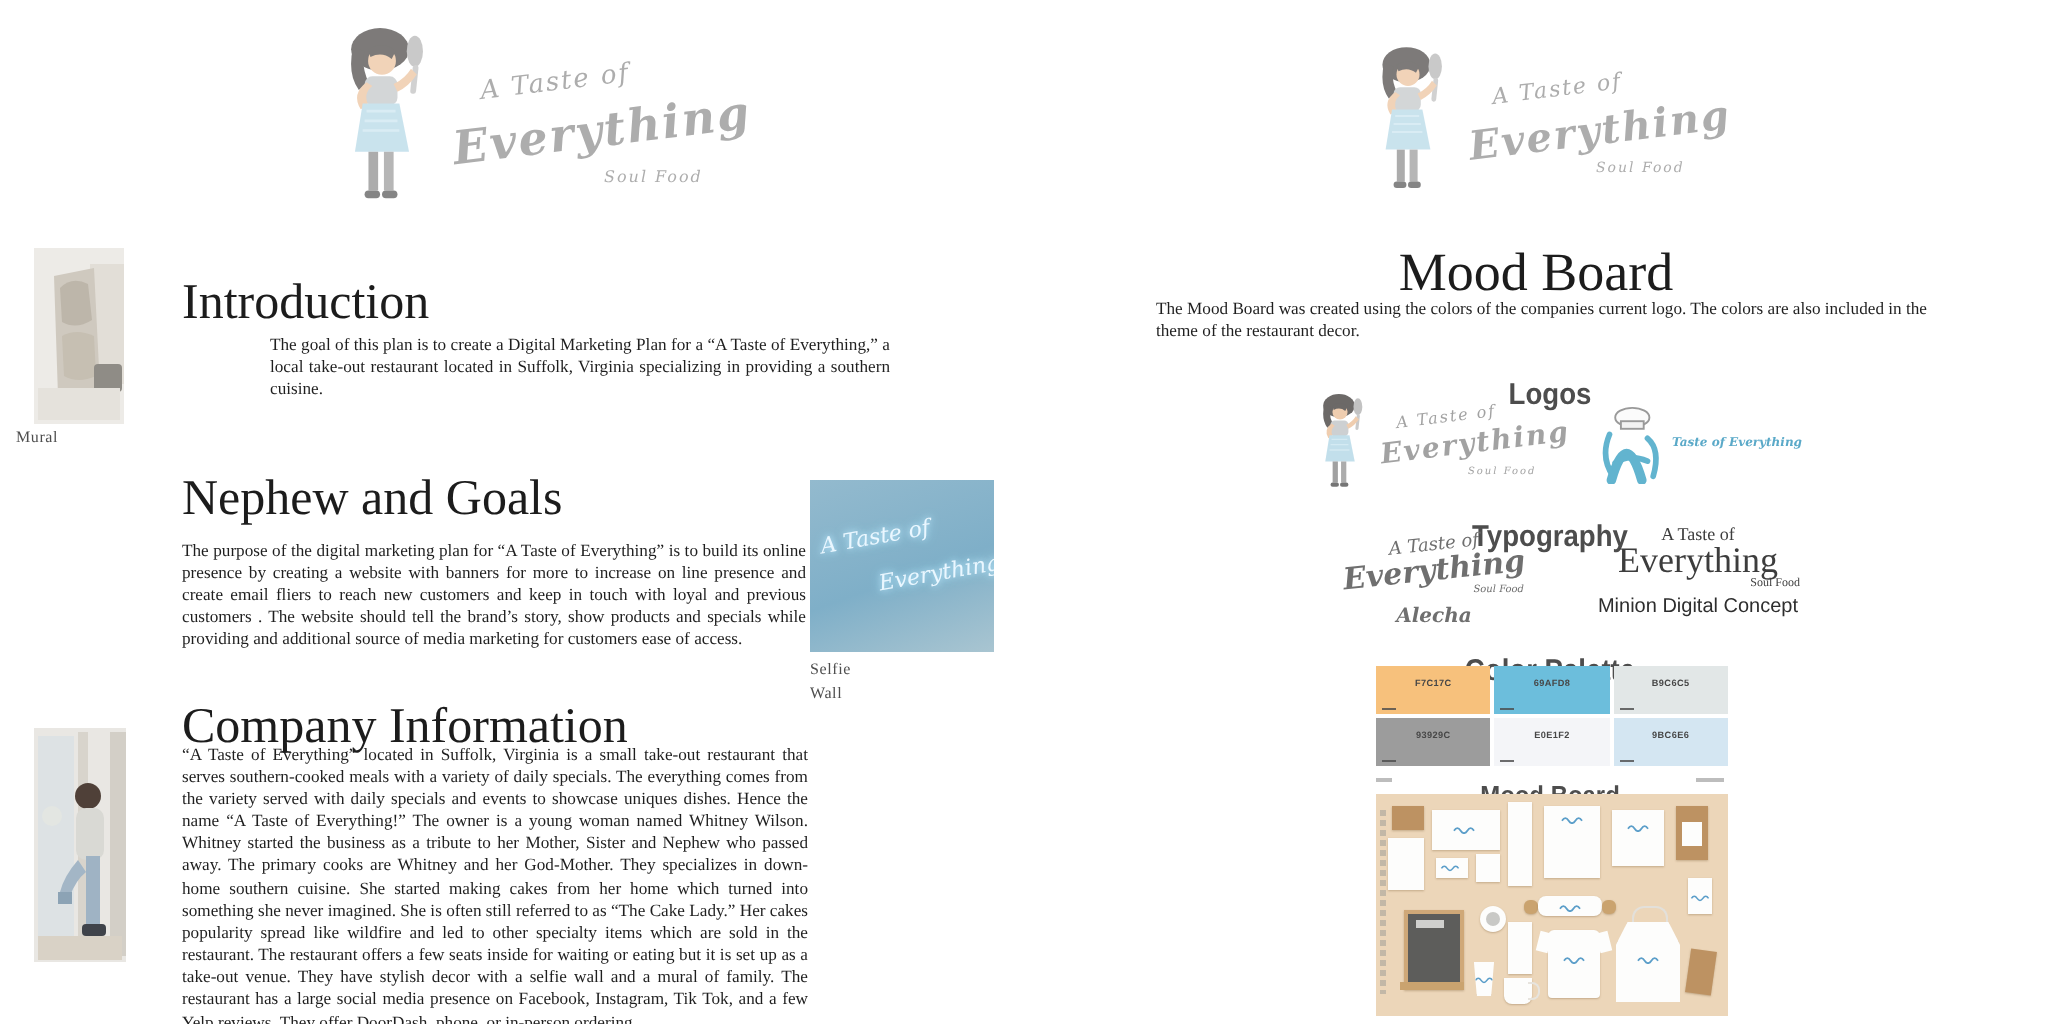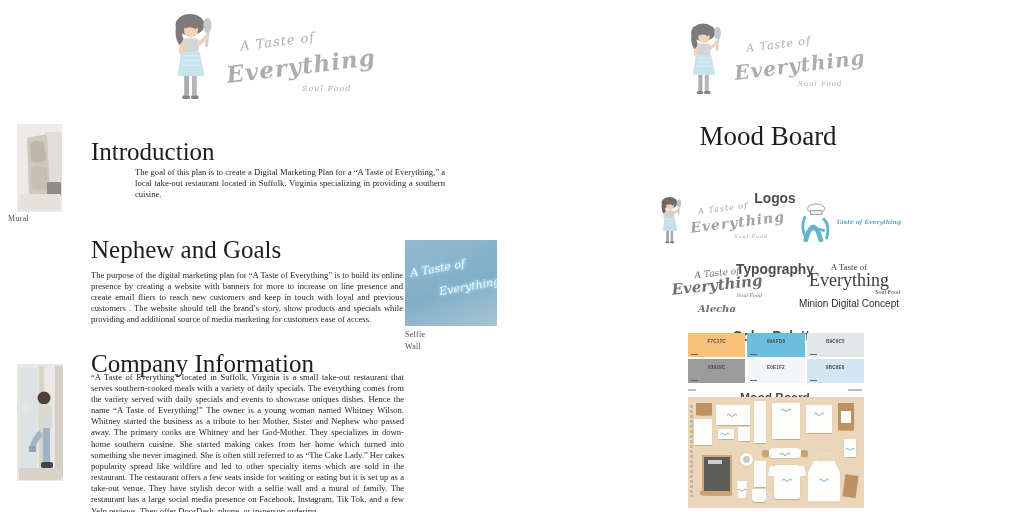--- a/index.html
+++ b/index.html
@@ -173,20 +173,21 @@
       <svg class="mascot" width="48" height="76">
           <use href="#mascot"></use>
         </svg>
       <div class="logo-text lt1" style="left:66px;top:16px;font-size:11px;">A Taste of</div>
       <div class="logo-text lt2" style="left:54px;top:31px;font-size:20px;">Everything</div>
       <div class="logo-text lt3" style="left:118px;top:58px;font-size:7px;">Soul Food</div>
     </div>
 
     <h1 class="h-serif" style="left:0;top:104px;width:512px;text-align:center;font-size:27px;">Mood Board</h1>
 
+    <p class="intro-p" style="left:66px;top:140px;width:392px;">The Mood Board was created using the colors of the companies current logo.  The colors are also included in the theme of the restaurant decor.</p>
 
     <h2 class="sub-h" style="left:133px;top:177px;width:260px;font-size:15px;">Logos</h2>
 
     <div class="brand-logo" style="left:142px;top:196px;width:130px;height:52px;opacity:.7;">
       <svg class="mascot" width="32" height="50">
           <use href="#mascot"></use>
         </svg>
       <div class="logo-text lt1" style="left:44px;top:8px;font-size:8px;">A Taste of</div>
       <div class="logo-text lt2" style="left:36px;top:18px;font-size:14px;">Everything</div>
       <div class="logo-text lt3" style="left:80px;top:37px;font-size:5px;">Soul Food</div>

